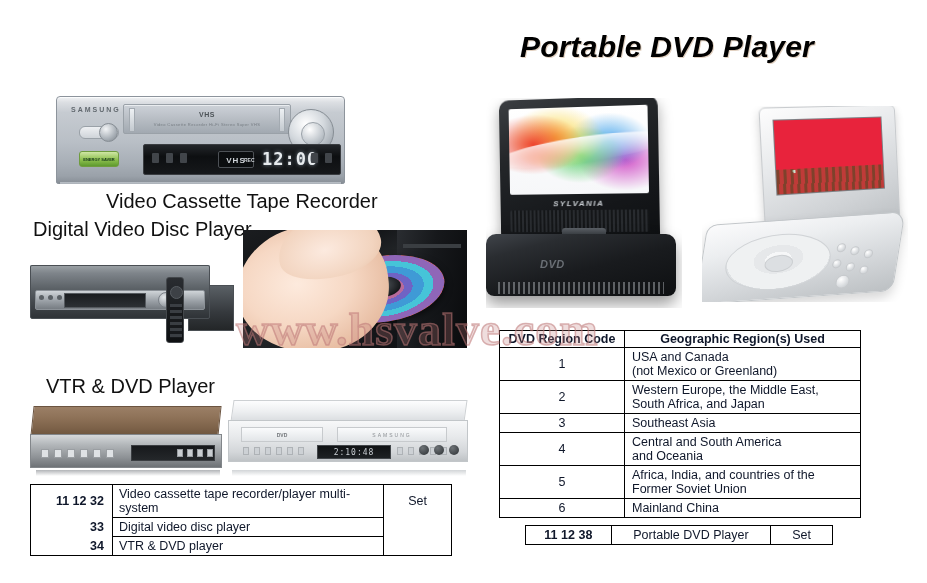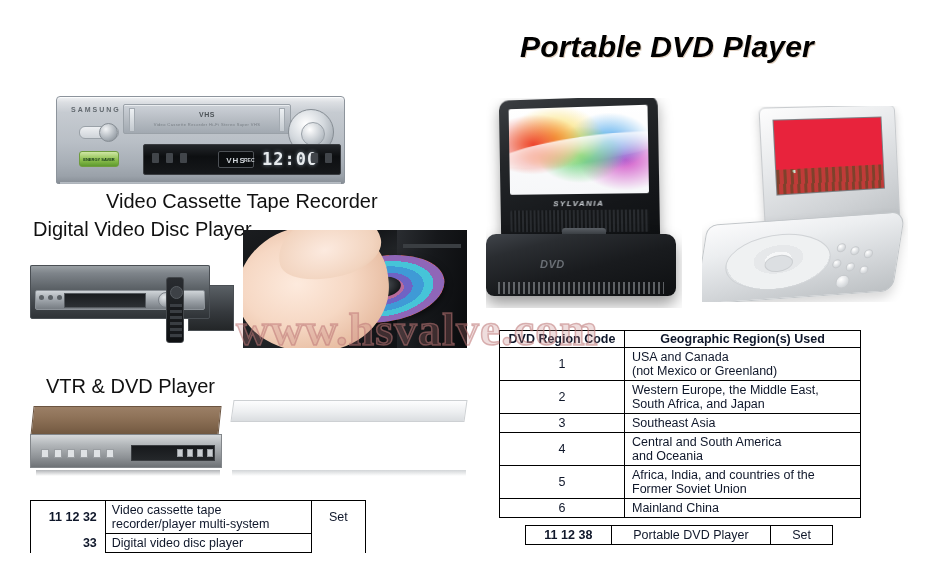--- a/index.html
+++ b/index.html
@@ -443,21 +443,21 @@
   .tbl {
     position:absolute;
     border-collapse: collapse;
     font-size: 12.5px;
     color:#0f172a;
     background: transparent;
   }
   .tbl td, .tbl th { padding: 2px 6px; vertical-align: middle; }
 
   
-  #table-left { left: 30px; top: 500px; width: 336px; }
+  #table-left { left: 30px; top: 484px; width: 422px; }
   #table-left td { border: 1px solid #000; }
   #table-left .code {
     width: 82px; text-align:right; font-weight:bold; padding-right:8px; white-space:nowrap;
   }
   #table-left .desc { width: 272px; line-height: 1.12; }
   #table-left .unit { width: 68px; text-align:center; }
   #table-left .no-t { border-top:none;margin-top:33px; }
   #table-left .no-b { border-bottom:none; }
 
   
@@ -563,20 +563,45 @@
           <i></i>
           <i></i>
           <i></i>
         </div>
     </div>
     <div class="c1-shadow"></div>
   </div>
 
   <div class="photo" id="photo-combo2">
     <div class="c2-top"></div>
+    <div class="c2-face">
+      <div class="c2-dvdtray">DVD</div>
+      <div class="c2-vcrtray">SAMSUNG</div>
+      <div class="c2-btns">
+          <i></i>
+          <i></i>
+          <i></i>
+          <i></i>
+          <i></i>
+          <i></i>
+        </div>
+      <div class="c2-vfd">2:10:48</div>
+      <div class="c2-btns2">
+          <i></i>
+          <i></i>
+          <i></i>
+          <i></i>
+          <i></i>
+        </div>
+      <div class="c2-jacks">
+          <i></i>
+          <i></i>
+          <i></i>
+        </div>
+    </div>
     <div class="c2-shadow"></div>
   </div>
 
   <div class="photo" id="photo-pdvd-black">
     <div class="pb-lid">
       <div class="pb-screen"></div>
       <div class="pb-brand">SYLVANIA</div>
       <div class="pb-grille"></div>
     </div>
     <div class="pb-lidlip"></div>
@@ -609,20 +634,25 @@
     <tbody>
       <tr>
         <td class="code no-b">11 12 32</td>
         <td class="desc">Video cassette tape recorder/player multi-system</td>
         <td class="unit no-b" rowspan="1">Set</td>
       </tr>
       <tr>
         <td class="code no-t no-b">33</td>
         <td class="desc">Digital video disc player</td>
         <td class="unit no-t no-b"></td>
+      </tr>
+      <tr>
+        <td class="code no-t">34</td>
+        <td class="desc">VTR &amp; DVD player</td>
+        <td class="unit no-t"></td>
       </tr>
     </tbody>
   </table>
 
   <table class="tbl" id="table-regions">
     <thead>
       <tr>
         <th class="codecol">DVD Region Code</th>
         <th>Geographic Region(s) Used</th>
       </tr>

